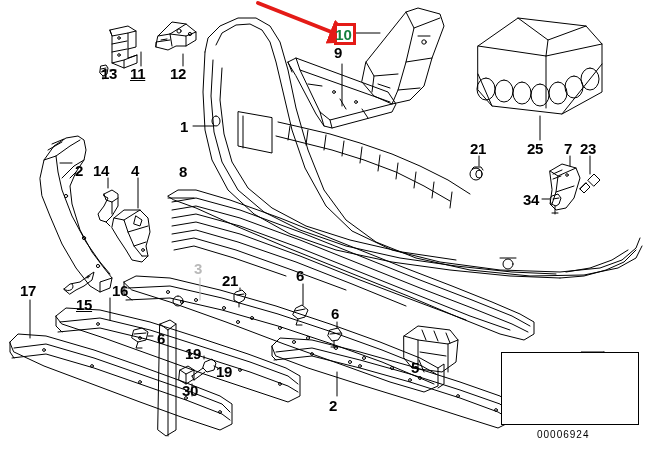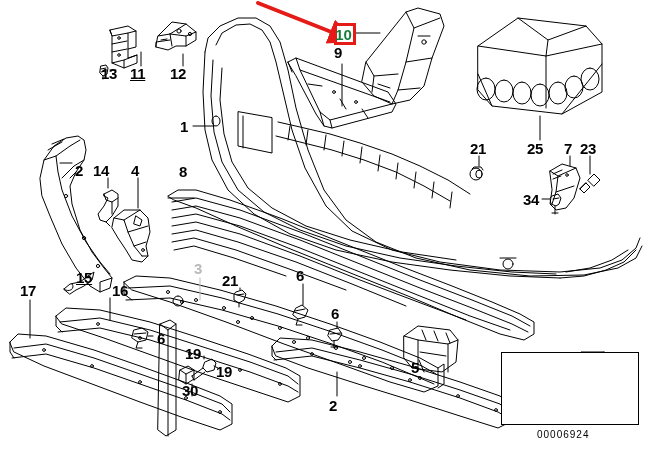--- a/index.html
+++ b/index.html
@@ -468,21 +468,21 @@
   <div class="callout" style="left:75px;   top:163px;">2</div>
   <div class="callout" style="left:93px;   top:163px;">14</div>
   <div class="callout" style="left:131px;  top:163px;">4</div>
   <div class="callout" style="left:179px;  top:164px;">8</div>
   <div class="callout" style="left:470px;  top:141px;">21</div>
   <div class="callout" style="left:527px;  top:141px;">25</div>
   <div class="callout" style="left:564px;  top:141px;">7</div>
   <div class="callout" style="left:580px;  top:141px;">23</div>
   <div class="callout" style="left:523px;  top:192px;">34</div>
   <div class="callout" style="left:20px;   top:283px;">17</div>
-  <div class="callout" style="left:76px;   top:270px;text-decoration:underline;">15</div>
+  <div class="callout" style="left:76px;   top:297px;text-decoration:underline;">15</div>
   <div class="callout" style="left:112px;   top:283px;">16</div>
   <div class="callout muted" style="left:194px; top:261px;">3</div>
   <div class="callout" style="left:222px;  top:273px;">21</div>
   <div class="callout" style="left:296px;  top:268px;">6</div>
   <div class="callout" style="left:331px;  top:306px;">6</div>
   <div class="callout" style="left:157px;  top:331px;">6</div>
   <div class="callout" style="left:185px;  top:346px;">19</div>
   <div class="callout" style="left:216px;  top:364px;">19</div>
   <div class="callout" style="left:182px;  top:383px;">30</div>
   <div class="callout" style="left:411px;  top:360px;">5</div>

